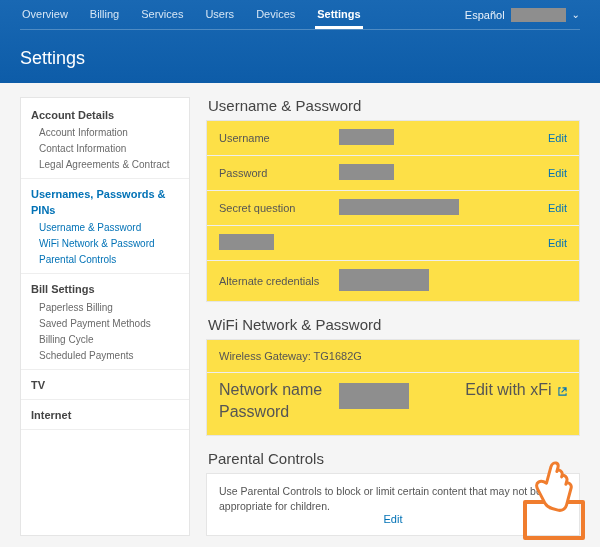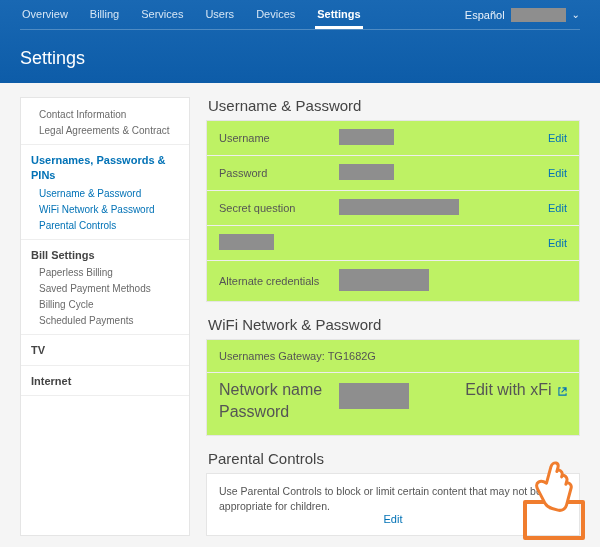--- a/index.html
+++ b/index.html
@@ -16,21 +16,21 @@
   .body-wrap { display: flex; padding: 14px 20px 0; gap: 16px; }
   .sidebar { width: 170px; background: #fff; border: 1px solid #e5e5e5; padding: 10px 10px 12px; line-height: 1.4; }
   .side-group { margin-bottom: 10px; }
   .side-group hr { border: none; border-top: 1px solid #eee; margin: 6px -10px 8px; }
   .side-head { font-size: 11px; font-weight: 700; color: #444; margin-bottom: 3px; }
   .side-head.link { color: #0272b6; }
   .side-sub { font-size: 10px; color: #6a6a6a; padding-left: 8px; margin-bottom: 2px; cursor: pointer; }
   .side-sub.link { color: #0272b6; }
   .main { flex: 1; }
   .section-title { font-size: 15px; color: #444; margin: 0 0 6px 2px; font-weight: 400; }
-  .card { background: #bef264; border: 1px solid #e5e5e5; margin-bottom: 14px; }
+  .card { background: #fde047; border: 1px solid #e5e5e5; margin-bottom: 14px; }
   .row { display: flex; align-items: center; border-bottom: 1px solid #eee; padding: 8px 12px; min-height: 32px; font-size: 11px; color: #555; }
   .row:last-child { border-bottom: none; }
   .row .label { width: 120px; flex-shrink: 0; }
   .row .value { flex: 1; }
   .row .redact { display: inline-block; height: 16px; background: #8e8e8e; }
   .row .edit { color: #0272b6; font-size: 11px; cursor: pointer; }
   .edit-ext svg { vertical-align: -1px; margin-left: 2px; }
   .wifi-gateway-row { padding: 10px 12px; color: #555; font-size: 11px; border-bottom: 1px solid #eee; }
   .wifi-np { display: flex; padding: 8px 12px 10px; align-items: flex-start; font-size: 16px; color: #555; }
   .wifi-np .labels { width: 120px; }
@@ -61,20 +61,22 @@
       <span class="redact"></span>
       <span class="chev">⌄</span>
     </div>
   </div>
   <div class="page-title">Settings</div>
 </div>
 
 <div class="body-wrap">
   <div class="sidebar">
     <div class="side-group">
+      <div class="side-head">Account Details</div>
+      <div class="side-sub">Account Information</div>
       <div class="side-sub">Contact Information</div>
       <div class="side-sub">Legal Agreements &amp; Contract</div>
       <hr>
       <div class="side-head link">Usernames, Passwords &amp; PINs</div>
       <div class="side-sub link">Username &amp; Password</div>
       <div class="side-sub link">WiFi Network &amp; Password</div>
       <div class="side-sub link">Parental Controls</div>
       <hr>
       <div class="side-head">Bill Settings</div>
       <div class="side-sub">Paperless Billing</div>
@@ -113,21 +115,21 @@
       </div>
       <div class="row">
         <div class="label">Alternate credentials</div>
         <div class="value"><span class="redact" style="width:90px;height:22px"></span></div>
       </div>
     </div>
 
     <div class="section-title">WiFi Network &amp; Password</div>
     <div class="card">
       <div class="wifi-gateway-row">
-        <span>Usernames Gateway:</span>
+        <span>Wireless Gateway:</span>
         <span>TG1682G</span>
       </div>
       <div class="wifi-np">
         <div class="labels">
           <div>Network name</div>
           <div>Password</div>
         </div>
         <div class="vals"><span class="redact"></span></div>
         <div class="edit edit-ext">
           <span>Edit with xFi</span>

